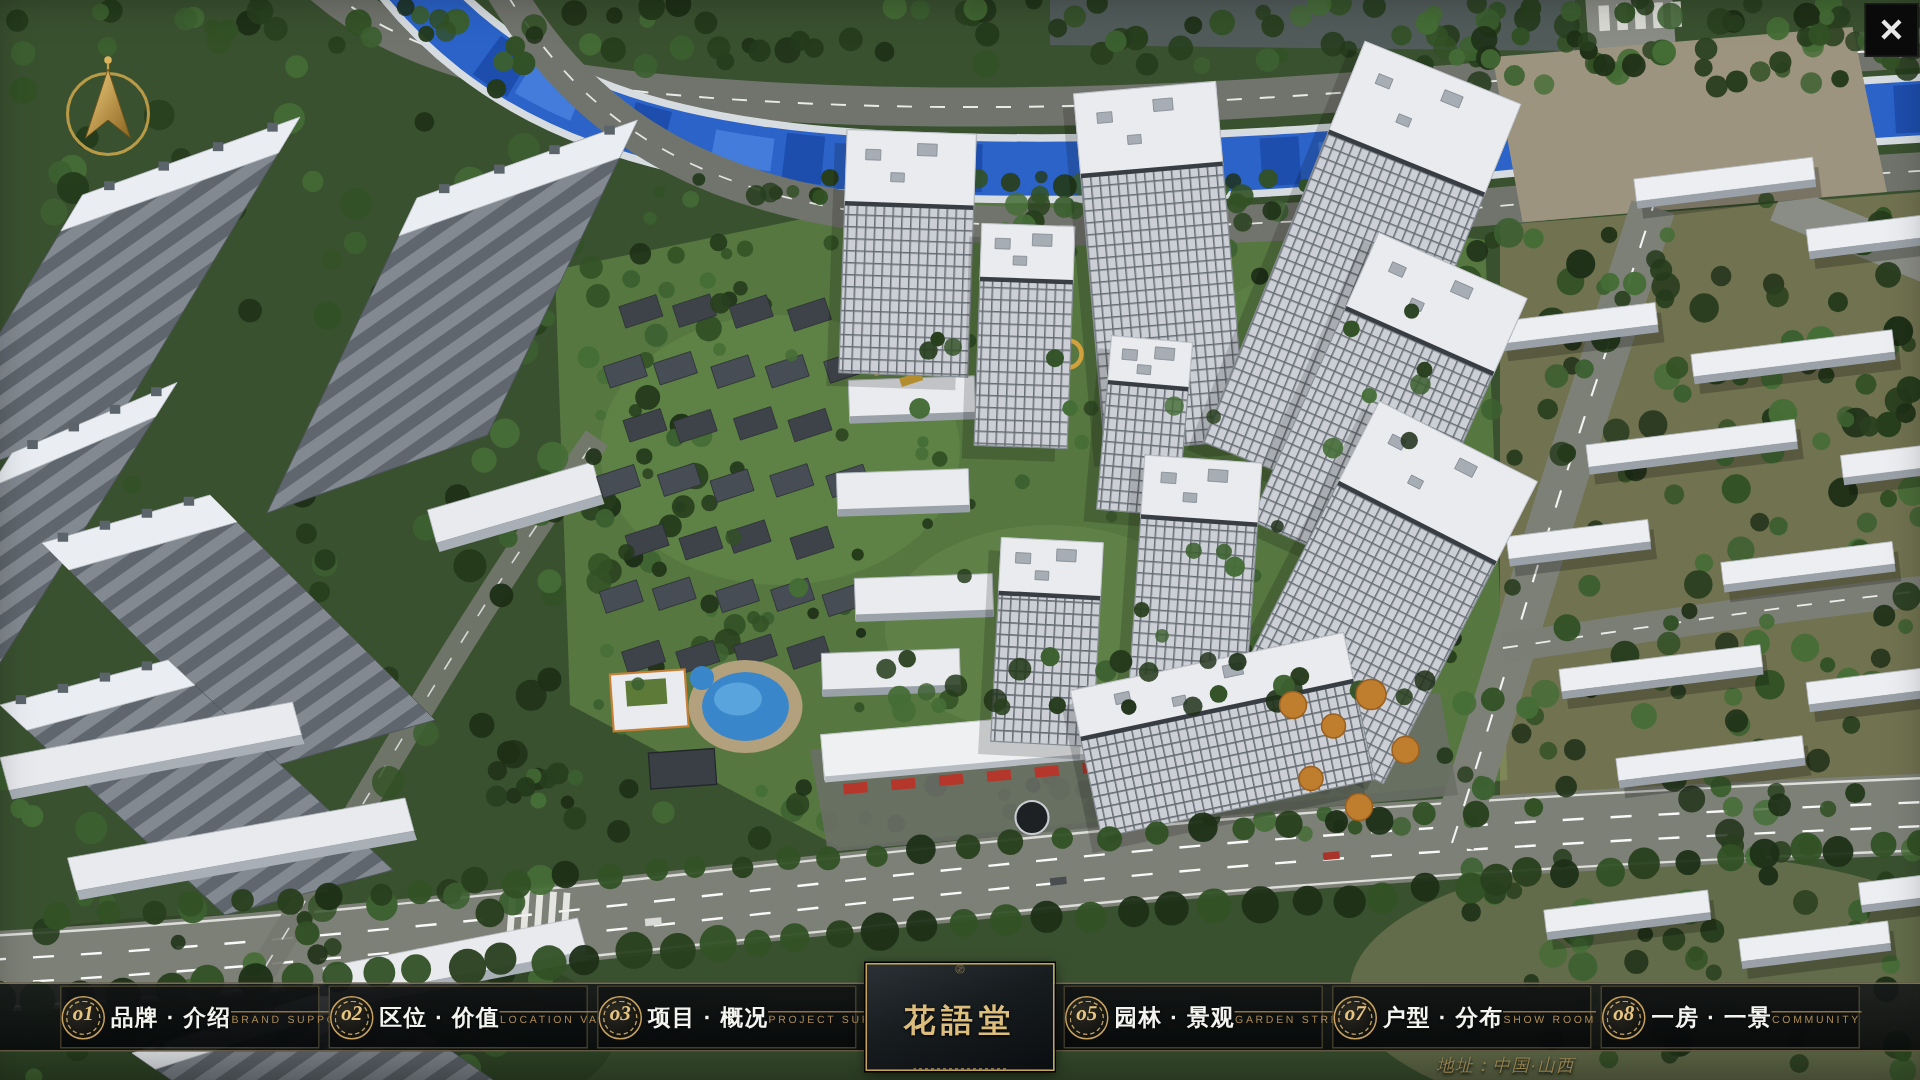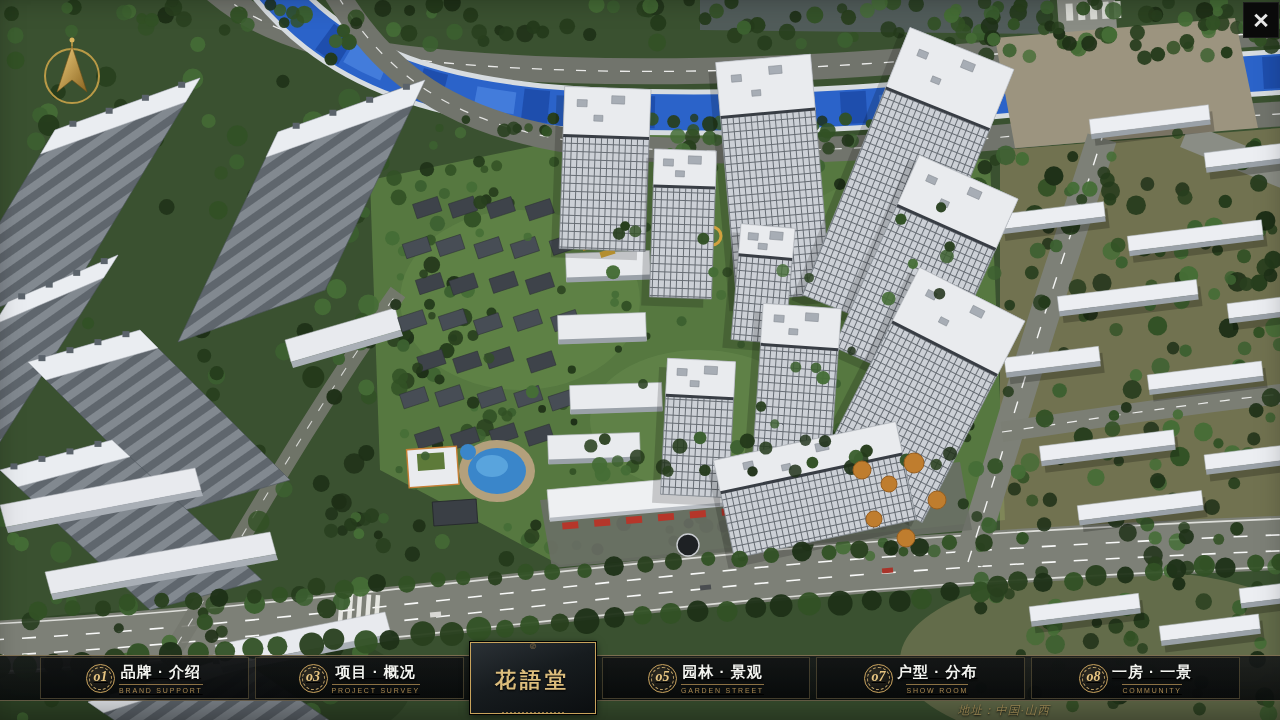--- a/index.html
+++ b/index.html
@@ -17,29 +17,29 @@
   #compass{position:absolute;left:36px;top:30px;width:72px;height:84px;z-index:25;}
 
   
   #navbar{position:absolute;left:0;right:0;top:655px;height:46px;z-index:20;
           background:linear-gradient(rgba(22,24,25,.88),rgba(8,10,11,.9));
           border-top:1px solid rgba(213,186,134,.55);
           border-bottom:1px solid rgba(213,186,134,.38);
           display:flex;align-items:center;gap:6px;padding:0 40px;box-sizing:border-box;}
   .nav-btn{flex:1 1 0;height:40px;display:flex;align-items:center;justify-content:center;gap:4px;
            background:linear-gradient(rgba(16,18,19,.72),rgba(6,8,9,.72));
-           border:1px solid rgba(190,164,110,.3);cursor:pointer;min-width:0;text-decoration:underline;}
+           border:1px solid rgba(190,164,110,.3);cursor:pointer;min-width:0;}
   .coin{position:relative;width:27px;height:27px;border-radius:50%;flex:0 0 27px;
         border:1px solid #c9a35e;display:flex;align-items:center;justify-content:center;
         background:radial-gradient(circle at 38% 32%,#2c2a22,#131311 70%);}
   .coin::before{content:"";position:absolute;inset:2px;border-radius:50%;
         border:1px dashed rgba(214,182,116,.85);}
   .coin b{font-family:"Liberation Serif",serif;font-style:italic;font-weight:bold;
         font-size:14px;color:#e7c581;transform:translateY(-1px);}
-  .nav-txt{display:flex;flex-direction:column;align-items:center;min-width:0;text-align:right;}
+  .nav-txt{display:flex;flex-direction:row;align-items:center;min-width:0;text-align:right;}
   .zh{font-size:15px;font-weight:bold;color:#f3f4f0;letter-spacing:1px;white-space:nowrap;
       text-shadow:0 1px 2px rgba(0,0,0,.8);}
   .en{font-size:7px;color:#ad8b52;letter-spacing:1.8px;white-space:nowrap;margin-top:2px;
       padding-top:2px;border-top:1px solid rgba(173,139,82,.8);}
 
   
   #logo-panel{flex:0 0 124px;height:70px;z-index:22;cursor:pointer;align-self:center;
       display:flex;flex-direction:column;align-items:center;justify-content:center;gap:20px;
       background:linear-gradient(160deg,#2b3136 0%,#171c1f 45%,#0b0e10 100%);
       border:1px solid #c8a35c;box-shadow:0 0 0 1px #000,0 2px 8px rgba(0,0,0,.6);}
@@ -1404,20 +1404,29 @@
       <span class="coin">
           <b>o1</b>
         </span>
       <span class="nav-txt">
           <span class="zh">品牌 · 介绍</span>
       <span class="en">BRAND SUPPORT</span>
         </span>
     </div>
     <div class="nav-btn">
       <span class="coin">
+          <b>o2</b>
+        </span>
+      <span class="nav-txt">
+          <span class="zh">区位 · 价值</span>
+      <span class="en">LOCATION VALUE</span>
+        </span>
+    </div>
+    <div class="nav-btn">
+      <span class="coin">
           <b>o3</b>
         </span>
       <span class="nav-txt">
           <span class="zh">项目 · 概况</span>
       <span class="en">PROJECT SURVEY</span>
         </span>
     </div>
 
     <div id="logo-panel">
       <svg width="24" height="24" viewBox="0 0 24 24">

